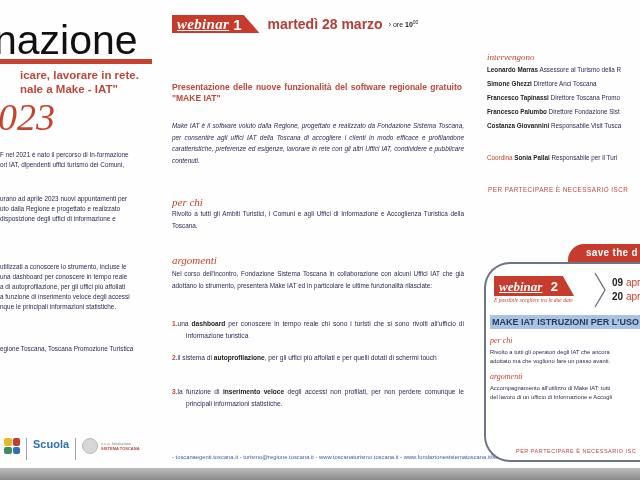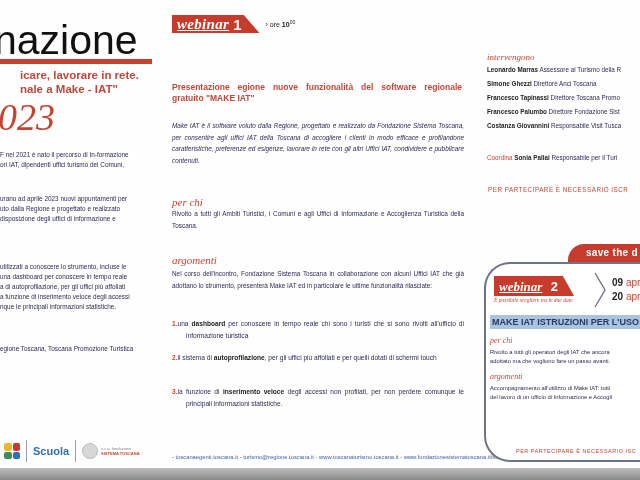--- a/index.html
+++ b/index.html
@@ -10,21 +10,21 @@
     .bottom-bar { position: absolute; left: 0; top: 468px; width: 640px; height: 12px; background: linear-gradient(#bdbdbd, #8a8a8a); }
 
     
     .left { position: absolute; left: 0; top: 0; width: 160px; height: 468px; }
     .big-title { position: absolute; left: -6px; top: 18px; font-size: 41px; font-weight: 400; color: #111; letter-spacing: 0px; line-height: 44px; white-space: nowrap; }
     .title-rule { position: absolute; left: 0; top: 59px; width: 152px; height: 5px; background: #c8432f; }
     .subtitle { position: absolute; left: 0; top: 68px; width: 160px; font-size: 11.5px; font-weight: 700; color: #c0483a; line-height: 14px; white-space: nowrap; margin-left: 20px; }
     .year { position: absolute; left: -2px; top: 97px; font-family: "Liberation Serif", serif; font-style: italic; font-size: 38px; color: #c8432f; line-height: 40px; }
     .left-para { position: absolute; left: 0; width: 158px; font-size: 6.4px; line-height: 10px; color: #2b2b55; text-align: justify; white-space: nowrap; overflow: hidden; }
 
-    .logos { position: absolute; left: 4px; top: 438px; height: 26px; display: flex; align-items: center; gap: 6px; }
+    .logos { position: absolute; left: 4px; top: 438px; height: 26px; display: flex; align-items: flex-start; gap: 6px; }
     .logo-puzzle { width: 16px; height: 16px; display: grid; grid-template-columns: 1fr 1fr; gap: 1px; }
     .logo-puzzle span { display: block; border-radius: 2px; }
     .logo-sep { width: 1px; height: 22px; background: #9aa0b0; }
     .logo-scuola { font-size: 11px; font-weight: 700; color: #2f6fb3; }
     .logo-fst { display: flex; align-items: center; gap: 3px; }
     .logo-fst-circle { width: 16px; height: 16px; border-radius: 50%; background: #d7d7d7; border: 1px solid #bbb; }
     .logo-fst-text { font-size: 4px; line-height: 5px; color: #888; }
     .logo-fst-text b { color: #c0483a; }
 
     
@@ -128,24 +128,25 @@
       </div>
     </div>
   </div>
 
   <div class="mid">
     <div class="web1">
       <div class="web1-badge">
         <span class="wlabel">webinar</span>
         <span class="wnum">1</span>
       </div>
+      <span class="web1-date">martedì 28 marzo</span>
       <span class="web1-time"><span>› ore</span> <b>10</b><sup>00</sup></span>
     </div>
 
-    <div class="mid-sub">Presentazione egione nuove funzionalità del software regionale gratuito "MAKE IAT"</div>
+    <div class="mid-sub">Presentazione delle nuove funzionalità del software regionale gratuito "MAKE IAT"</div>
     <div class="mid-intro">Make IAT è il software voluto dalla Regione, progettato e realizzato da Fondazione Sistema Toscana, per consentire agli uffici IAT della Toscana di accogliere i clienti in modo efficace e profilandone caratteristiche, preferenze ed esigenze, lavorare in rete con gli altri Uffici IAT, condividere e pubblicare contenuti.</div>
 
     <div class="section-head" style="top:196px;">per chi</div>
     <div class="body-text" style="top:208px;">Rivolto a tutti gli Ambiti Turistici, i Comuni e agli Uffici di Informazione e Accoglienza Turistica della Toscana.</div>
 
     <div class="section-head" style="top:254px;">argomenti</div>
     <div class="body-text" style="top:268px;">Nel corso dell'incontro, Fondazione Sistema Toscana in collaborazione con alcuni Uffici IAT che già adottano lo strumento, presenterà Make IAT ed in particolare le ultime funzionalità rilasciate:</div>
 
     <div class="list-item" style="top:318px;">
       <span class="num">1.</span><span>una </span><b>dashboard</b><span> per conoscere in tempo reale chi sono i turisti che si sono rivolti all'ufficio di informazione turistica</span>

